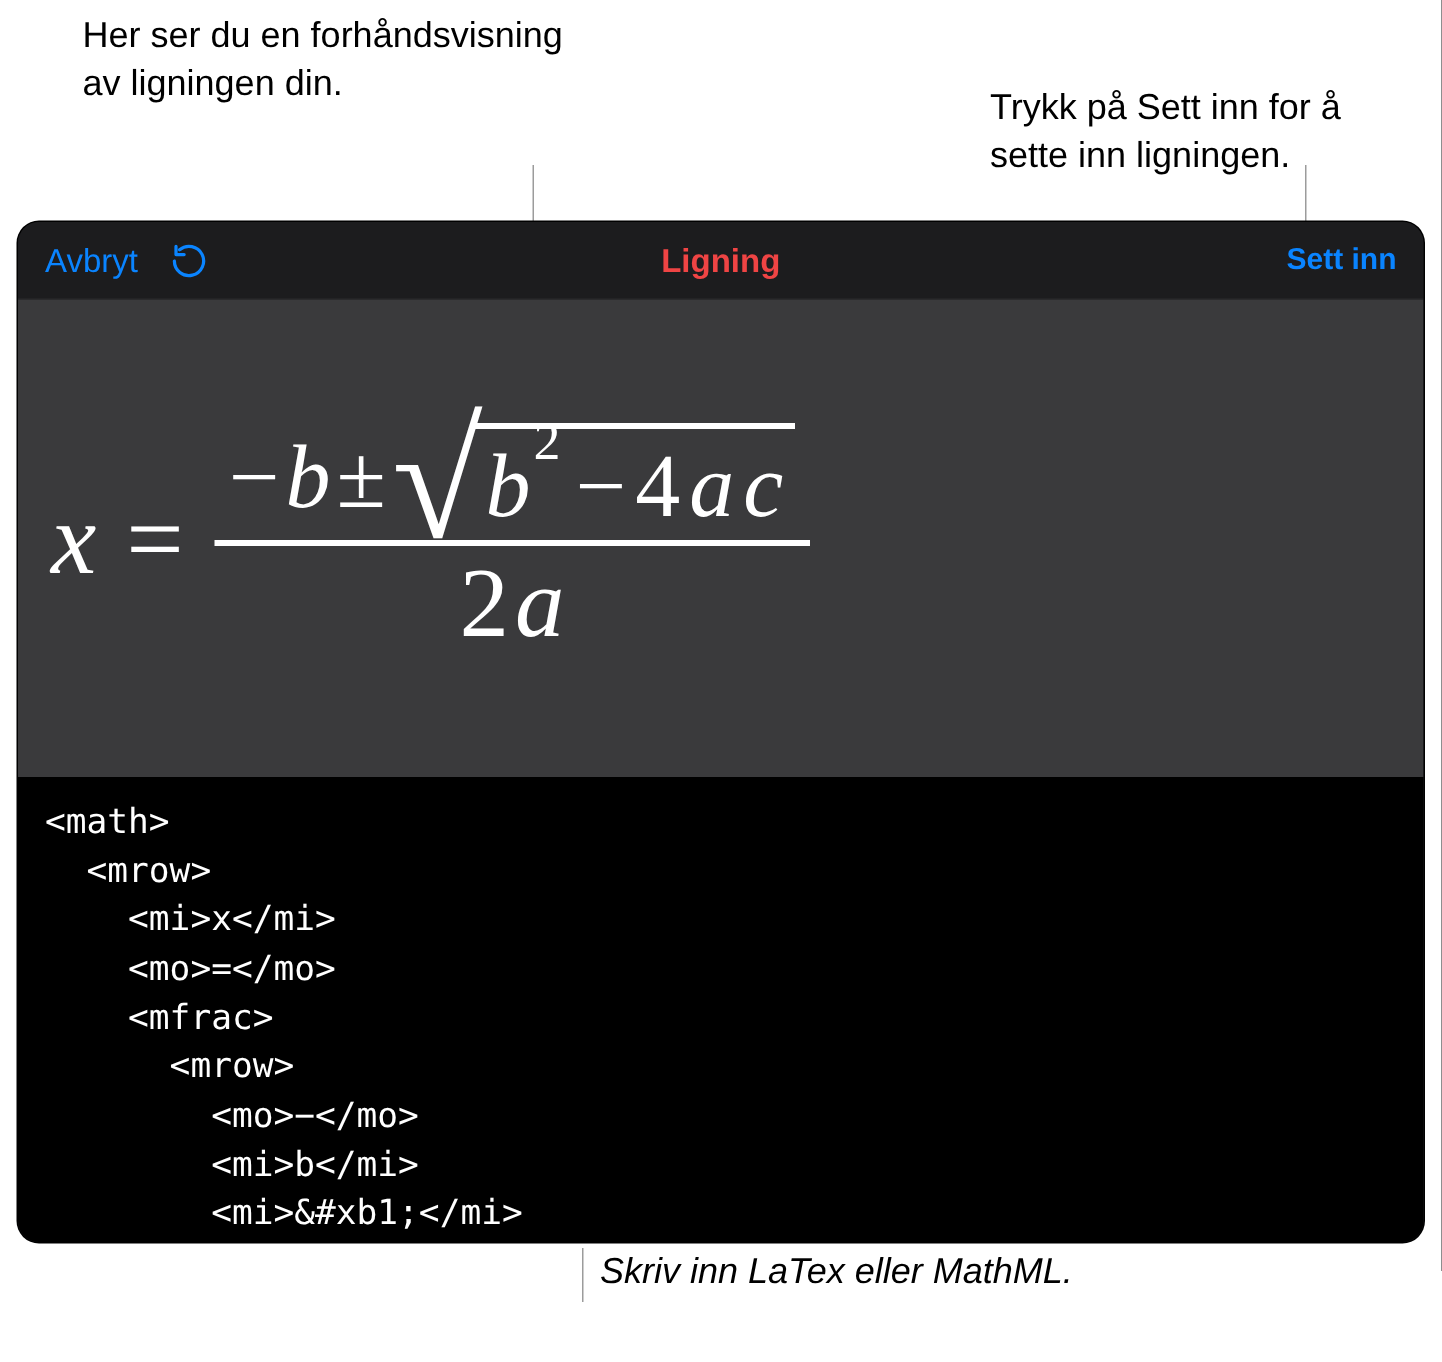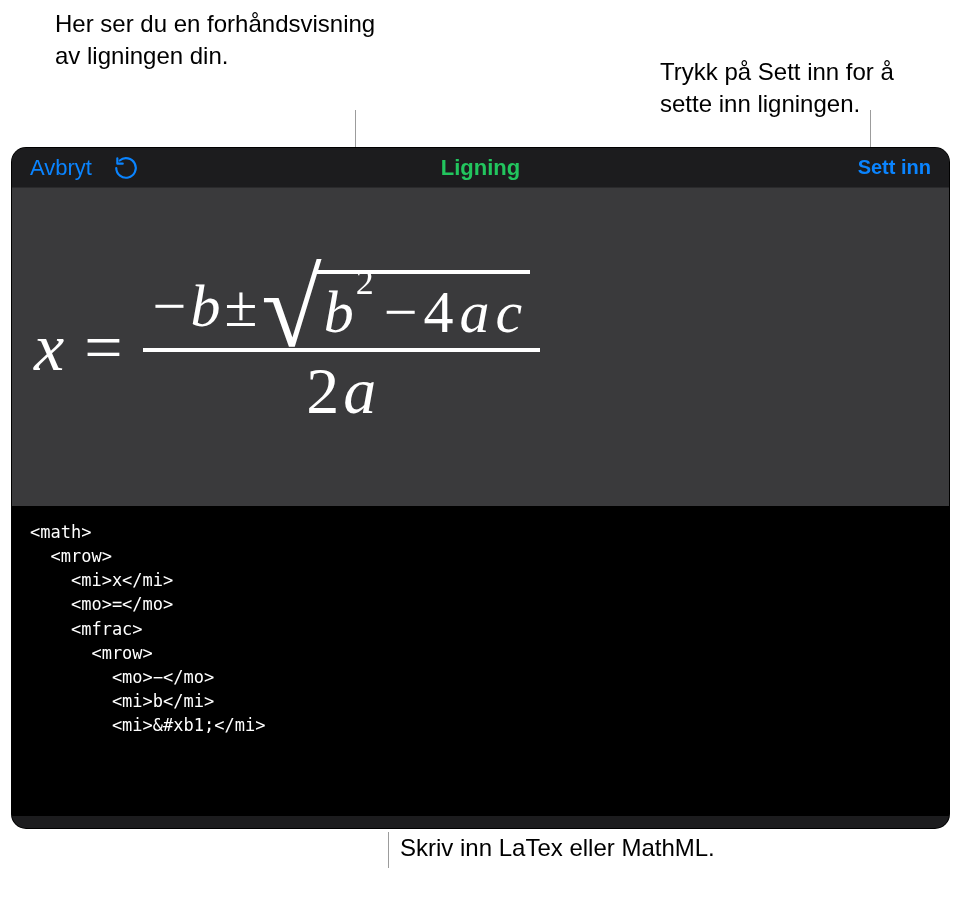--- a/index.html
+++ b/index.html
@@ -20,20 +20,21 @@
     color: #000;
   }
   .callout-left  { top: 8px; left: 55px; width: 330px; }
   .callout-right { top: 8px; left: 660px;  width: 270px; margin-top: 48px; }
   .callout-bottom {
     position: absolute;
     left: 400px;
     top: 834px;
     font-size: 24px;
     color: #000;
+    font-style: italic;
   }
 
   
   .leader {
     position: absolute;
     background: #9c9c9c;
   }
   .leader-left  { left: 355px; top: 110px; width: 1px; height: 70px; }
   .leader-right { left: 870px; top: 110px; width: 1px; height: 58px; }
   .leader-bottom{ left: 388px; top: 832px; width: 1px; height: 36px; }
@@ -46,21 +47,21 @@
     width: 937px;
     height: 680px;
     border-radius: 14px;
     background: #1c1c1e;
     overflow: hidden;
     box-shadow: 0 0 0 1px #000;
   }
 
   
   .navbar {
-    height: 40px;
+    height: 52px;
     background: #1c1c1e;
     border-bottom: 1px solid #2a2a2c;
     display: flex;
     align-items: center;
     padding: 0 18px;
     position: relative;
   }
   .nav-left {
     display: flex;
     align-items: center;
@@ -78,21 +79,21 @@
     display: inline-flex;
     align-items: center;
     justify-content: center;
     width: 28px;
     height: 28px;
   }
   .nav-title {
     position: absolute;
     left: 50%;
     transform: translateX(-50%);
-    color: #22c55e;
+    color: #ef4444;
     font-size: 22px;
     font-weight: 600;
     text-align: right;
   }
   .nav-insert {
     margin-left: auto;
     color: #0a84ff;
     font-size: 20px;
     font-weight: 600;
     cursor: pointer;
@@ -160,21 +161,21 @@
     top: -30px;
     left: -4px;
     font-style: normal;
   }
 
   
   .code-area {
     background: #000;
     color: #fff;
     font-family: Menlo, Monaco, Consolas, monospace;
-    font-size: 17px;
+    font-size: 23px;
     line-height: 1.42;
     padding: 14px 18px;
     height: 310px;
     white-space: pre;
     overflow: hidden;
   }
 </style>
 </head>
 <body>
 

